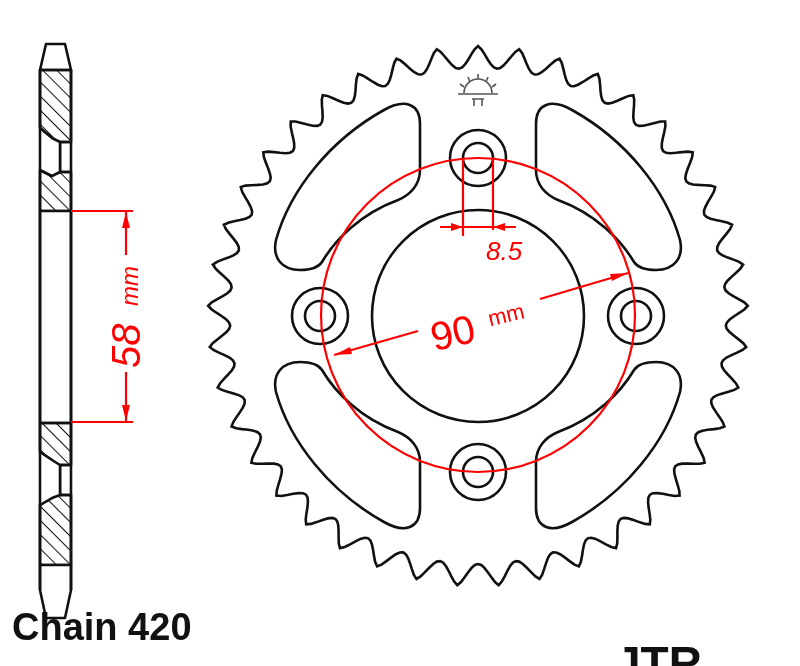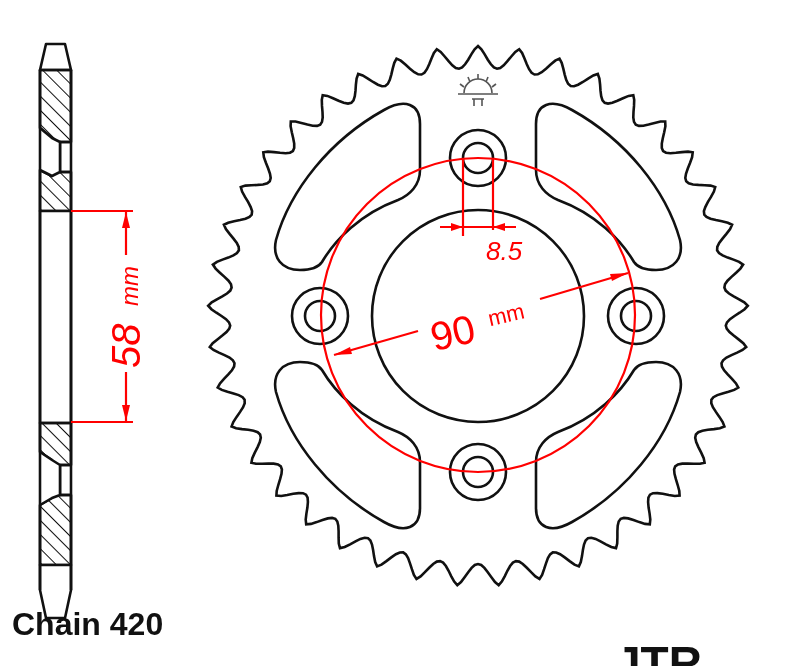--- a/index.html
+++ b/index.html
@@ -1,19 +1,19 @@
 <!DOCTYPE html>
 <html><head>
 <meta charset="utf-8">
 <style>
   html, body { margin:0; padding:0; background:#ffffff; }
   body { width:800px; height:666px; position:relative; overflow:hidden; font-family:"Liberation Sans", sans-serif; }
   svg { position:absolute; left:0; top:0; }
   .caption { position:absolute; font-family:"Liberation Sans", sans-serif; font-weight:bold; color:#111; font-size:40px; letter-spacing:0px; }
-  #chain-label { left:12px; top:606px; font-size:32px;text-align:center; }
+  #chain-label { left:12px; top:606px; font-size:38px;text-align:center; }
   #part-number { left:576px; top:636px; font-size:46px;margin-left:39px; }
 </style>
 </head>
 <body>
 
 <svg width="800" height="666" viewBox="0 0 800 666" xmlns="http://www.w3.org/2000/svg">
   <defs>
     <pattern id="hatch" patternUnits="userSpaceOnUse" width="10" height="10" patternTransform="rotate(-45)">
       <line x1="0" y1="0" x2="0" y2="10" stroke="#111" stroke-width="2"></line>
     </pattern>

